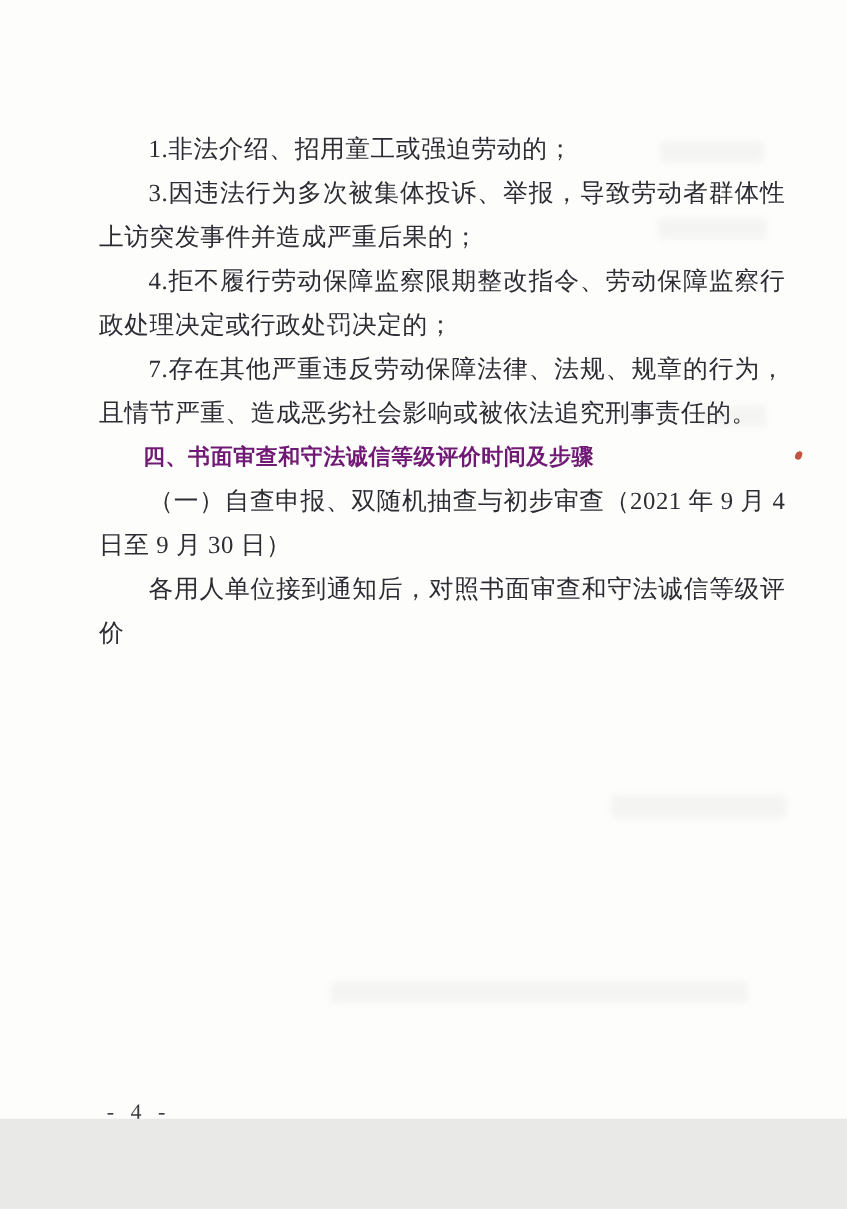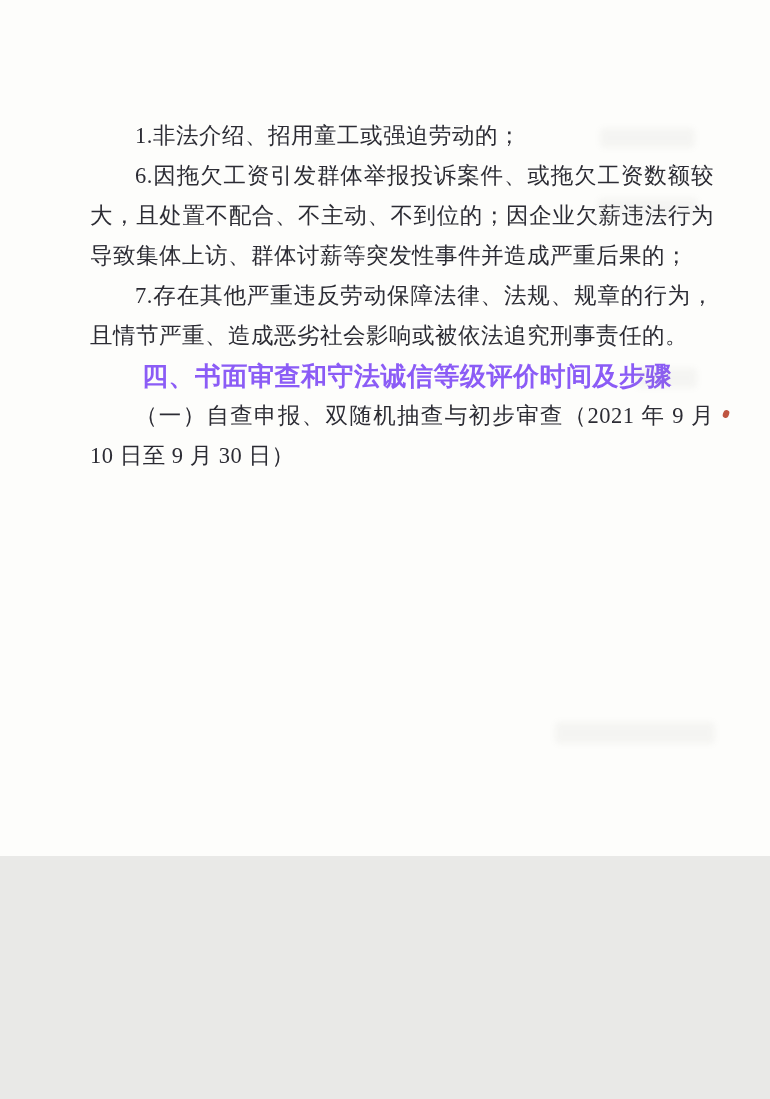--- a/index.html
+++ b/index.html
@@ -8,21 +8,21 @@
   }
   body {
     width: 770px;
     height: 1099px;
     background: #e9e9e7;
     font-family: "Liberation Serif", serif;
   }
   .page {
     position: relative;
     width: 770px;
-    height: 856px;
+    height: 1017px;
     background: #fdfdfb;
     overflow: hidden;
     color: #2c2c34;
   }
   
   .doc {
     position: absolute;
     left: 90px;
     top: 116px;
     width: 624px;
@@ -34,26 +34,26 @@
     line-height: 40px;
     text-indent: 2em;
     text-align: justify;
     letter-spacing: 0.5px;
     color: #2c2c34;
     font-weight: 400;
   }
   .heading {
     margin: 0;
     font-family: "Liberation Sans", sans-serif;
-    font-size: 26px;
+    font-size: 20px;
     line-height: 40px;
     text-indent: 2em;
     font-weight: 700;
     letter-spacing: 0.5px;
-    color: #8b5cf6;
+    color: #701a75;
   }
   .footer-pagenum {
     position: absolute;
     left: 97px;
     top: 1000px;
     font-family: "Liberation Serif", serif;
     font-size: 20px;
     letter-spacing: 5px;
     color: #3a3a42;
   }
@@ -83,24 +83,26 @@
   .smudge.s4 { left: 555px; top: 722px; width: 160px; height: 22px; }
   .smudge.s5 { left: 300px; top: 892px; width: 380px; height: 20px; }
 </style>
 </head>
 <body>
 
 <div class="page">
 
   <main class="doc">
     <p class="para">1.非法介绍、招用童工或强迫劳动的；</p>
-    <p class="para">6.因拖欠工资引发群体举报投诉案件、或拖欠工资数额较大，且处置不配合、不主动、不到位的；因企业欠薪违法行为导致集体上访、群体讨薪等突发性事件并造成严重后果的；</p>
+    <p class="para">3.因违法行为多次被集体投诉、举报，导致劳动者群体性上访突发事件并造成严重后果的；</p>
+    <p class="para">4.拒不履行劳动保障监察限期整改指令、劳动保障监察行政处理决定或行政处罚决定的；</p>
     <p class="para">7.存在其他严重违反劳动保障法律、法规、规章的行为，且情节严重、造成恶劣社会影响或被依法追究刑事责任的。</p>
     <h2 class="heading">四、书面审查和守法诚信等级评价时间及步骤</h2>
-    <p class="para">（一）自查申报、双随机抽查与初步审查（2021 年 9 月 10 日至 9 月 30 日）</p>
+    <p class="para">（一）自查申报、双随机抽查与初步审查（2021 年 9 月 4 日至 9 月 30 日）</p>
+    <p class="para">各用人单位接到通知后，对照书面审查和守法诚信等级评价</p>
   </main>
 
   <div class="footer-pagenum">- 4 -</div>
 
   <div class="red-speck"></div>
 
   <div class="smudge s1"></div>
   <div class="smudge s2"></div>
   <div class="smudge s3"></div>
   <div class="smudge s4"></div>

